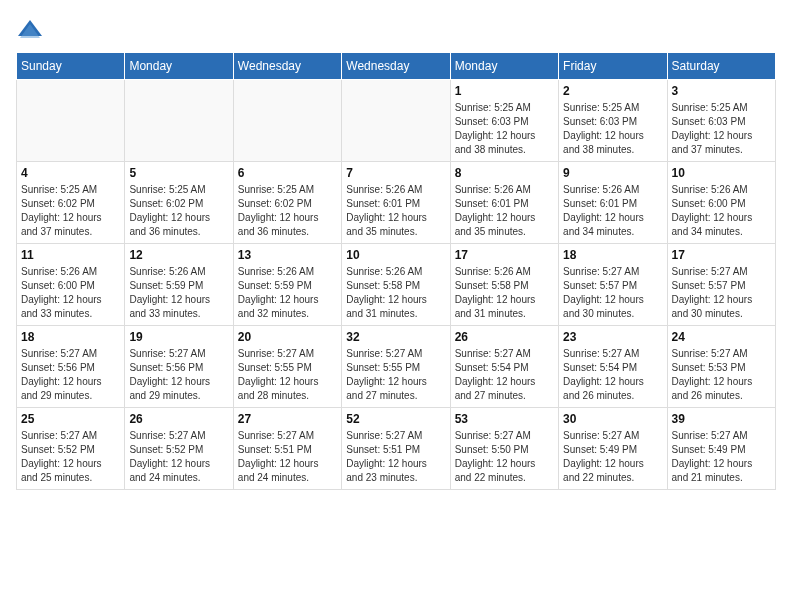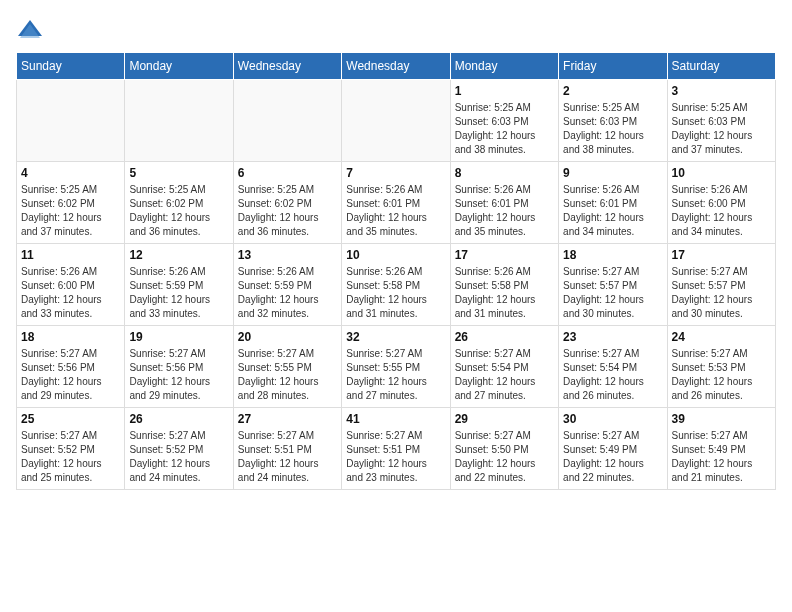--- a/index.html
+++ b/index.html
@@ -313,28 +313,28 @@
 and 24 minutes.</div>
         </td>
         <td>
           <div class="day-number">27</div>
           <div class="day-info" style="white-space: pre-line;">Sunrise: 5:27 AM
 Sunset: 5:51 PM
 Daylight: 12 hours
 and 24 minutes.</div>
         </td>
         <td>
-          <div class="day-number">41</div>
+          <div class="day-number">52</div>
           <div class="day-info" style="white-space: pre-line;">Sunrise: 5:27 AM
 Sunset: 5:51 PM
 Daylight: 12 hours
 and 23 minutes.</div>
         </td>
         <td>
-          <div class="day-number">29</div>
+          <div class="day-number">53</div>
           <div class="day-info" style="white-space: pre-line;">Sunrise: 5:27 AM
 Sunset: 5:50 PM
 Daylight: 12 hours
 and 22 minutes.</div>
         </td>
         <td>
           <div class="day-number">30</div>
           <div class="day-info" style="white-space: pre-line;">Sunrise: 5:27 AM
 Sunset: 5:49 PM
 Daylight: 12 hours

